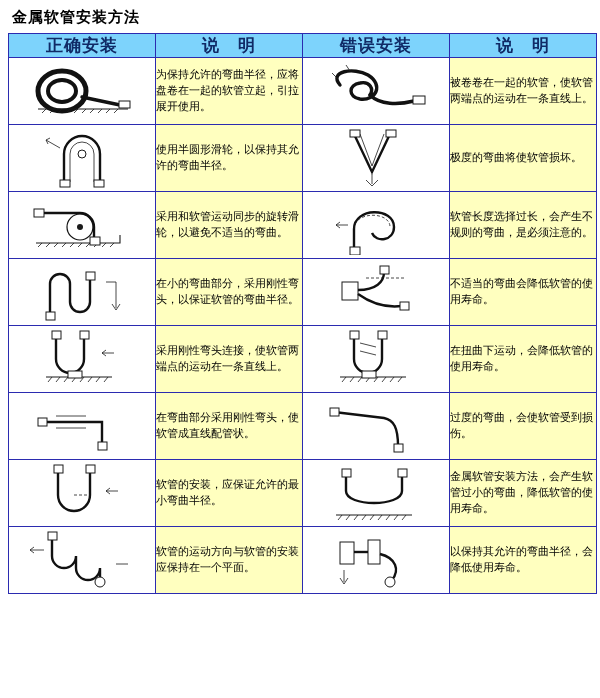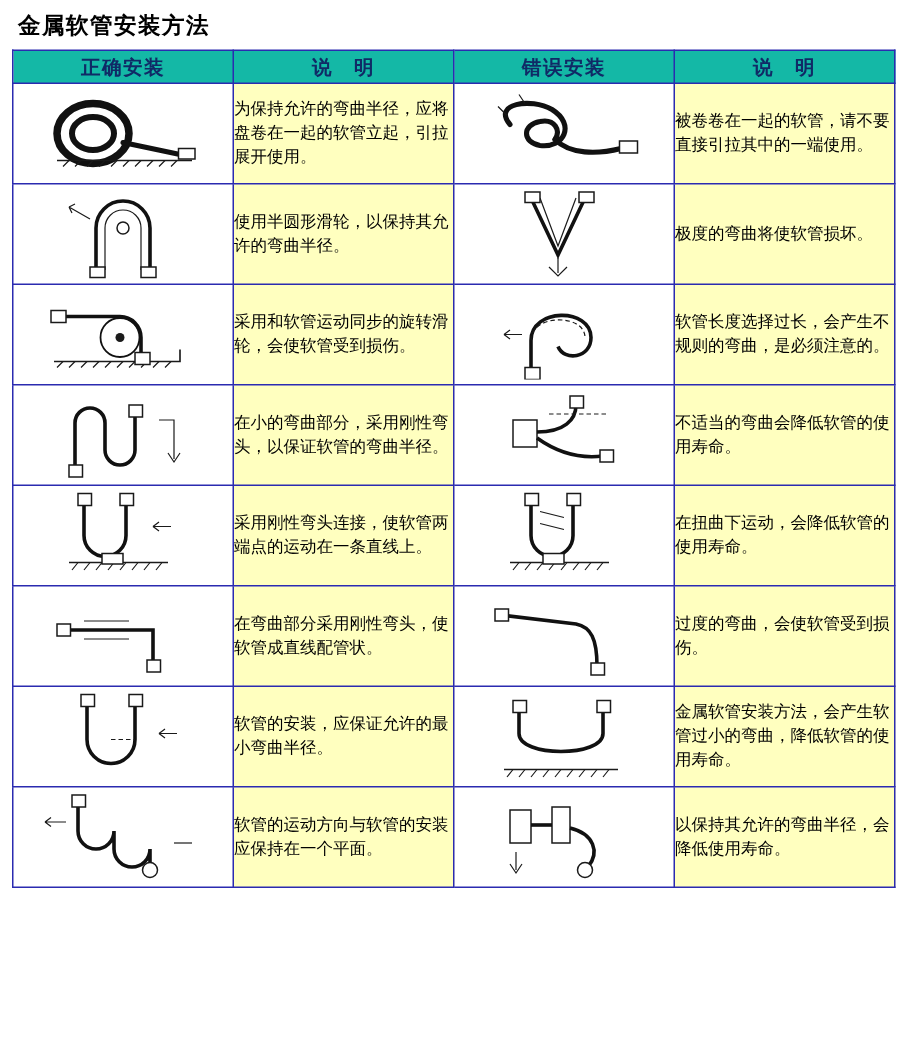--- a/index.html
+++ b/index.html
@@ -33,23 +33,23 @@
     width: 584px;
     table-layout: fixed;
     border: 1px solid #2b2bb0;
   }
   table.matrix td, table.matrix th {
     border: 1px solid #2b2bb0;
     padding: 0;
     vertical-align: middle;
   }
   thead th {
-    background: #14b8a6;
+    background: #7dd3fc;
     color: #102a66;
-    font-size: 13px;
+    font-size: 17px;
     font-weight: bold;
     height: 21px;
     letter-spacing: 1px;
   }
   td.img-cell {
     background: #ffffff;
     text-align: center;
     vertical-align: middle;
     height: 66px;
   }
@@ -104,21 +104,21 @@
         </td>
         <td class="desc-cell">为保持允许的弯曲半径，应将盘卷在一起的软管立起，引拉展开使用。</td>
         <td class="img-cell">
           <svg width="132" height="60" viewBox="0 0 132 60">
             <path class="ln-hose" d="M30 24 C18 10 44 6 58 14 C74 24 66 40 50 38 C38 36 38 24 50 22 C60 20 64 28 60 34"></path>
             <path class="ln-hose" d="M60 34 C70 44 88 44 104 40"></path>
             <rect x="103" y="35" width="12" height="8" class="wht"></rect>
             <path class="ln-thin" d="M28 18 L22 12 M40 10 L36 4"></path>
           </svg>
         </td>
-        <td class="desc-cell">被卷卷在一起的软管，请不要直接引拉其中的一端使用。</td>
+        <td class="desc-cell">被卷卷在一起的软管，使软管两端点的运动在一条直线上。</td>
       </tr>
 
       <tr>
         <td class="img-cell">
           <svg width="132" height="60" viewBox="0 0 132 60">
             <path class="ln-thick" d="M48 54 L48 26 A18 18 0 0 1 84 26 L84 54"></path>
             <path class="ln-thin" d="M54 54 L54 26 A12 12 0 0 1 78 26 L78 54"></path>
             <circle cx="66" cy="26" r="4" class="wht"></circle>
             <rect x="44" y="52" width="10" height="7" class="wht"></rect>
             <rect x="78" y="52" width="10" height="7" class="wht"></rect>
@@ -143,21 +143,21 @@
           <svg width="132" height="60" viewBox="0 0 132 60">
             <path class="ln-thick" d="M24 18 L64 18 A14 14 0 0 1 78 32 L78 44"></path>
             <circle cx="64" cy="32" r="13" fill="none" stroke="#111" stroke-width="1.2"></circle>
             <circle cx="64" cy="32" r="3" class="sld"></circle>
             <rect x="18" y="14" width="10" height="8" class="wht"></rect>
             <path class="ln" d="M20 48 L104 48 L104 40"></path>
             <path class="ln-thin" d="M22 52 L26 48 M30 52 L34 48 M38 52 L42 48 M46 52 L50 48 M54 52 L58 48 M62 52 L66 48 M70 52 L74 48 M78 52 L82 48 M86 52 L90 48 M94 52 L98 48"></path>
             <rect x="74" y="42" width="10" height="8" class="wht"></rect>
           </svg>
         </td>
-        <td class="desc-cell">采用和软管运动同步的旋转滑轮，会使软管受到损伤。</td>
+        <td class="desc-cell">采用和软管运动同步的旋转滑轮，以避免不适当的弯曲。</td>
         <td class="img-cell">
           <svg width="132" height="60" viewBox="0 0 132 60">
             <path class="ln-thick" d="M44 56 L44 34 C44 12 84 12 84 32 C84 46 66 48 62 38"></path>
             <rect x="40" y="52" width="10" height="8" class="wht"></rect>
             <path class="dash" d="M44 34 C44 16 80 16 80 32"></path>
             <path class="ln-thin" d="M26 30 L38 30 M26 30 L30 27 M26 30 L30 33"></path>
           </svg>
         </td>
         <td class="desc-cell">软管长度选择过长，会产生不规则的弯曲，是必须注意的。</td>
       </tr>

